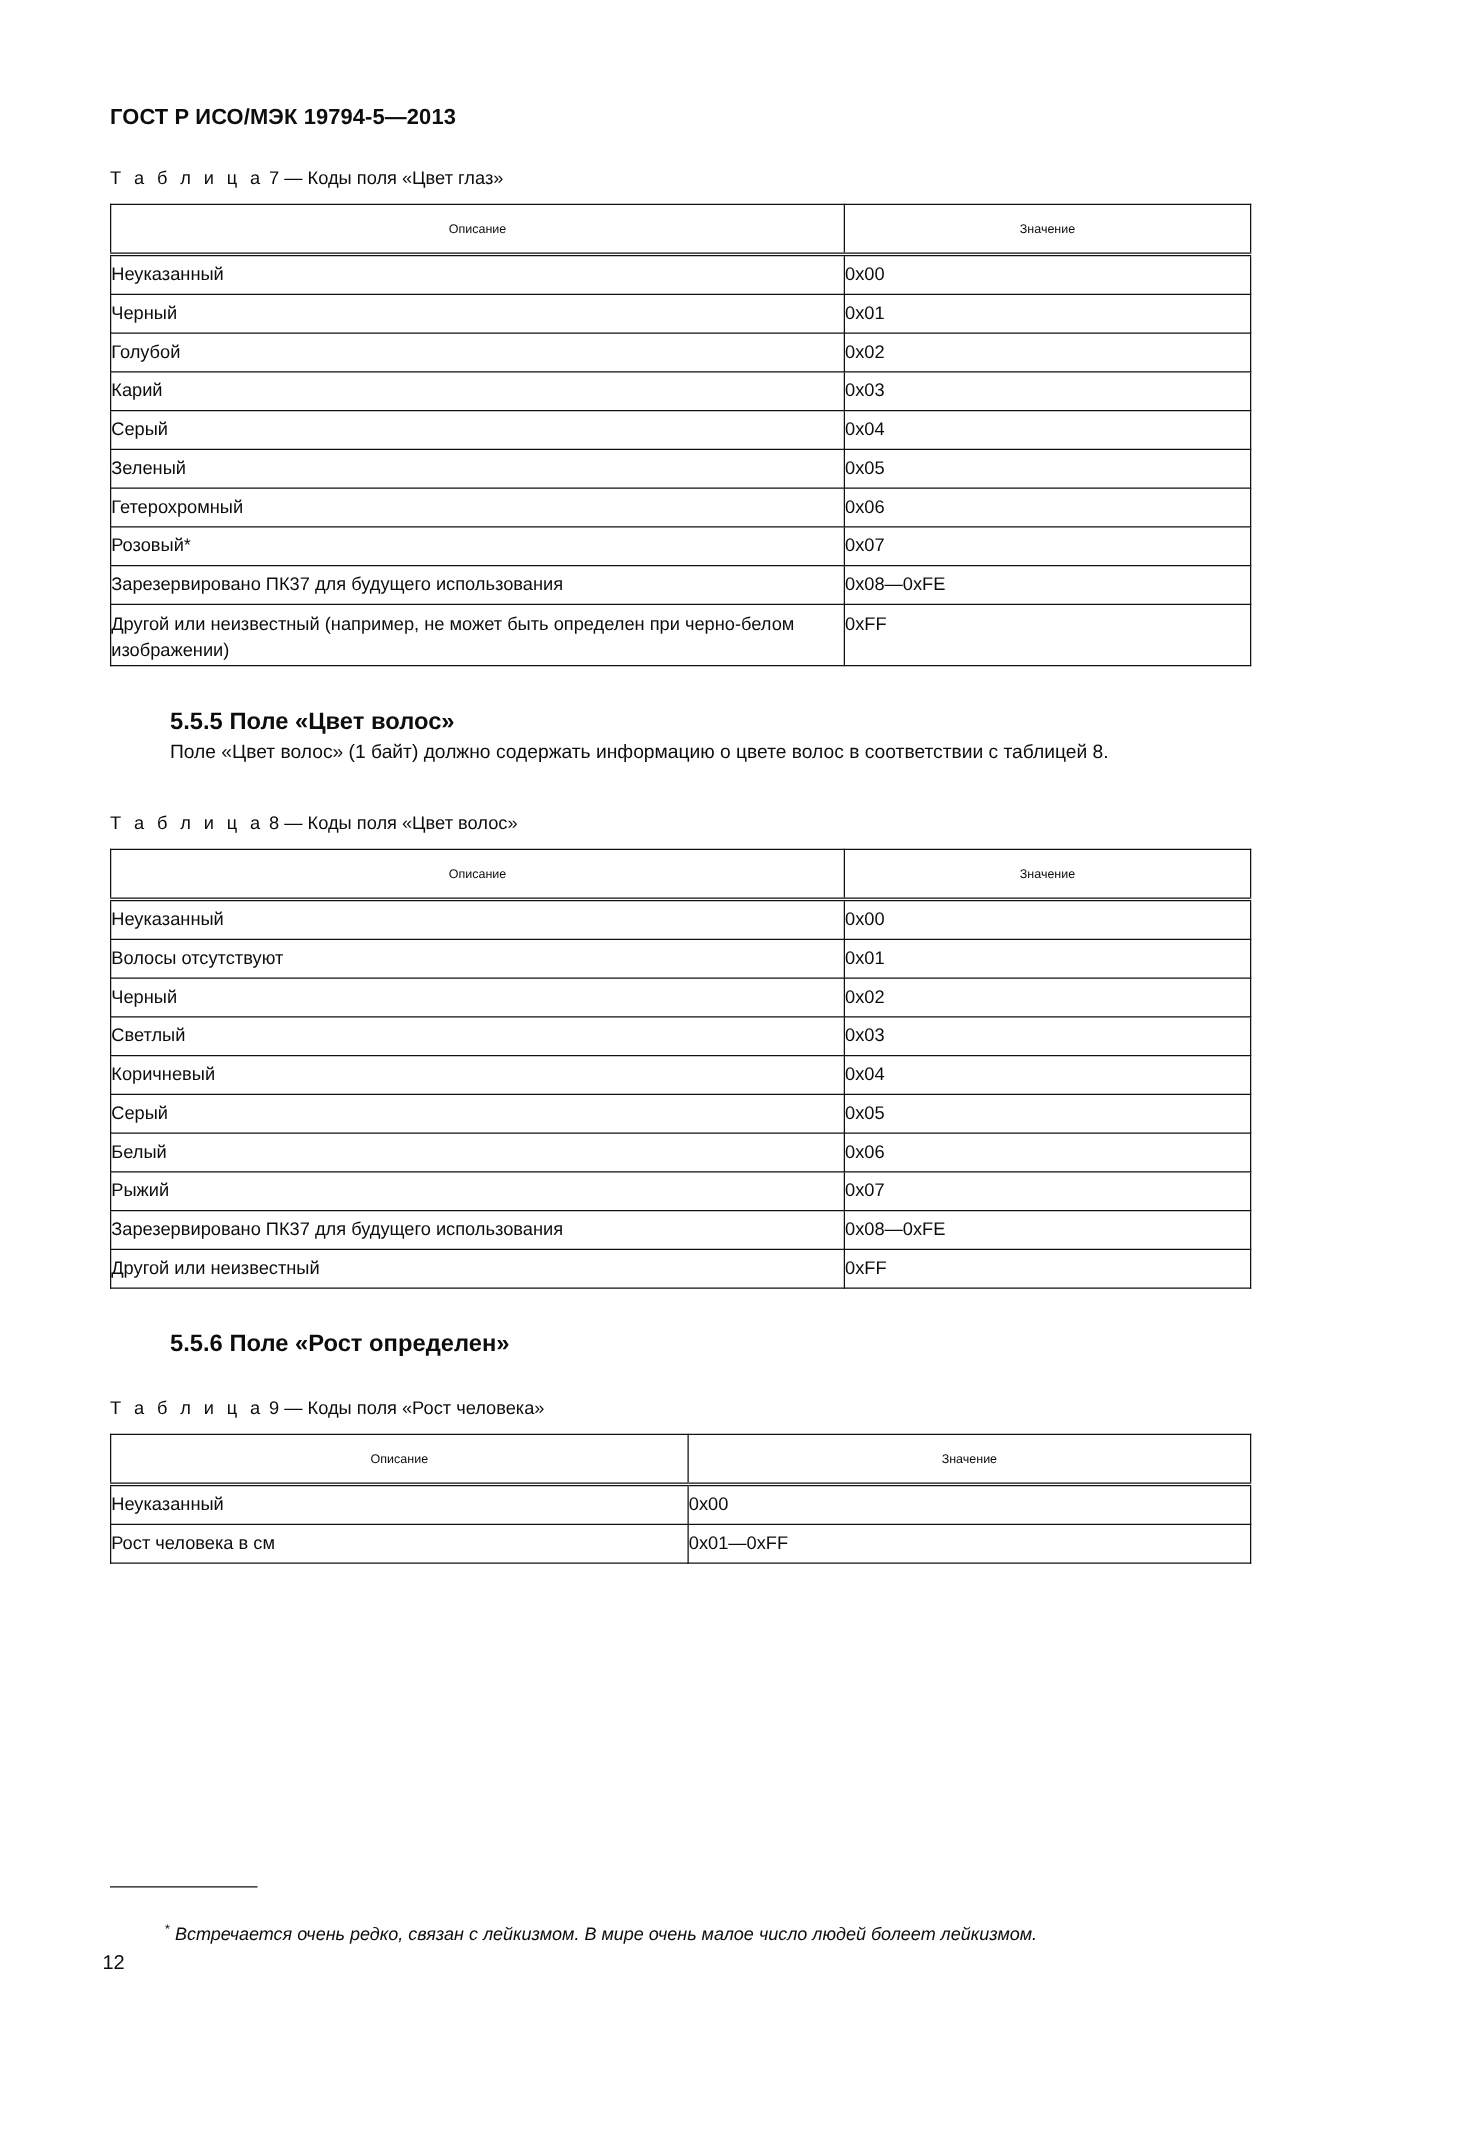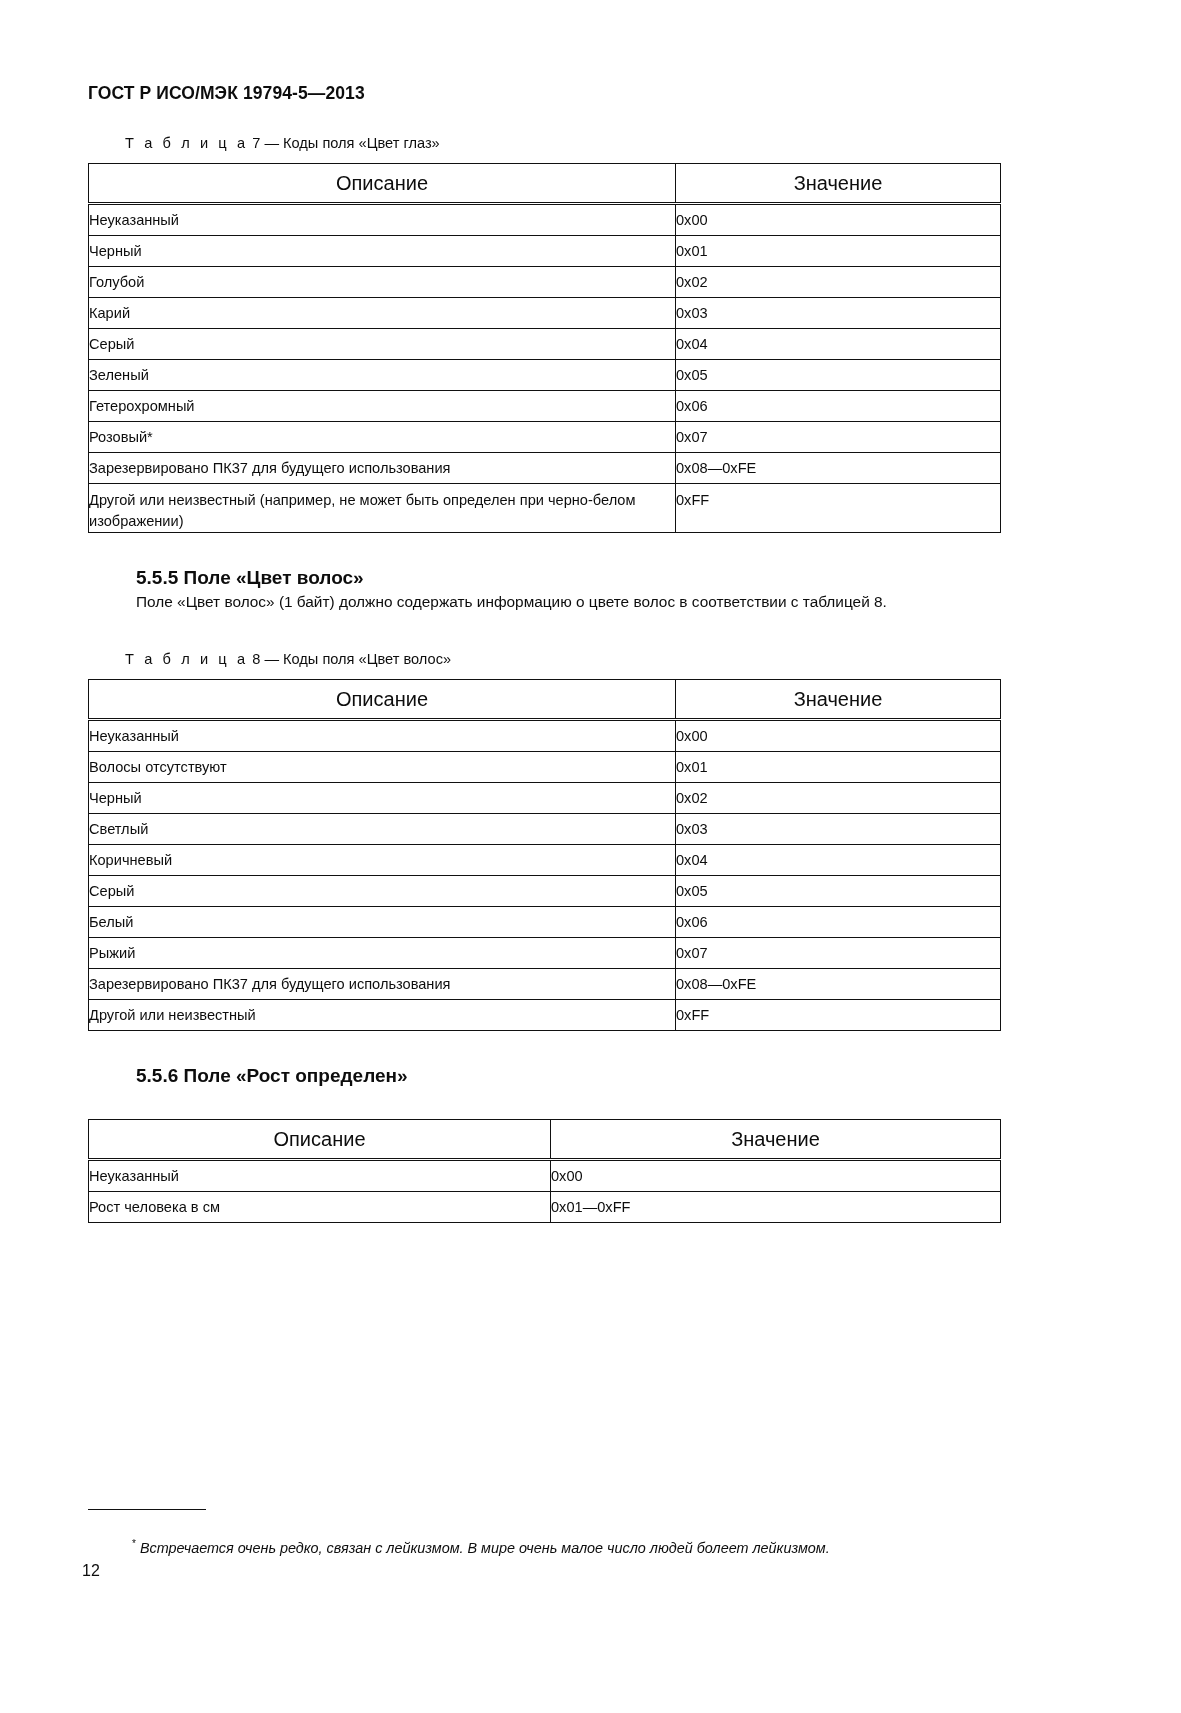--- a/index.html
+++ b/index.html
@@ -37,39 +37,38 @@
     top: 135px;
     width: 912px;
   }
   .table-caption {
     font-size: 14.6px;
     margin: 0 0 12px 0;
     white-space: nowrap;
   }
   .table-caption .tcap-word {
     letter-spacing: 3.1px;
-    margin-left: 37px;
   }
   table.gost {
     border-collapse: collapse;
     width: 912px;
     table-layout: fixed;
     font-size: 14.6px;
   }
   table.gost td, table.gost th {
     border: 1px solid #111111;
     padding: 0;
     font-weight: normal;
   }
   table.gost thead th {
     text-align: center;
     height: 38px;
     vertical-align: middle;
     border-bottom: 3px double #111111;
-    font-size: 20px;
+    font-size: 10px;
   }
   table.gost tbody td {
     height: 30px;
     vertical-align: middle;
     font-size: 14.6px;
   }
   td.desc, th.desc {
     padding-left: 15px;
   }
   th.desc { padding-left: 0; }
@@ -273,20 +272,24 @@
         </tr>
       </tbody>
     </table>
 
     <div class="section">
       <p class="sec-head">5.5.6 Поле «Рост определен»</p>
     </div>
 
     <div class="spacer-md"></div>
 
+    <p class="table-caption">
+      <span class="tcap-word">Т а б л и ц а</span>
+      <span>9 — Коды поля «Рост человека»</span>
+    </p>
     <table class="gost t9">
       <colgroup>
           <col style="width:462px">
           <col style="width:450px">
         </colgroup>
       <thead>
         <tr>
           <th class="desc outer-top">Описание</th>
           <th class="val outer-top">Значение</th>
         </tr>

